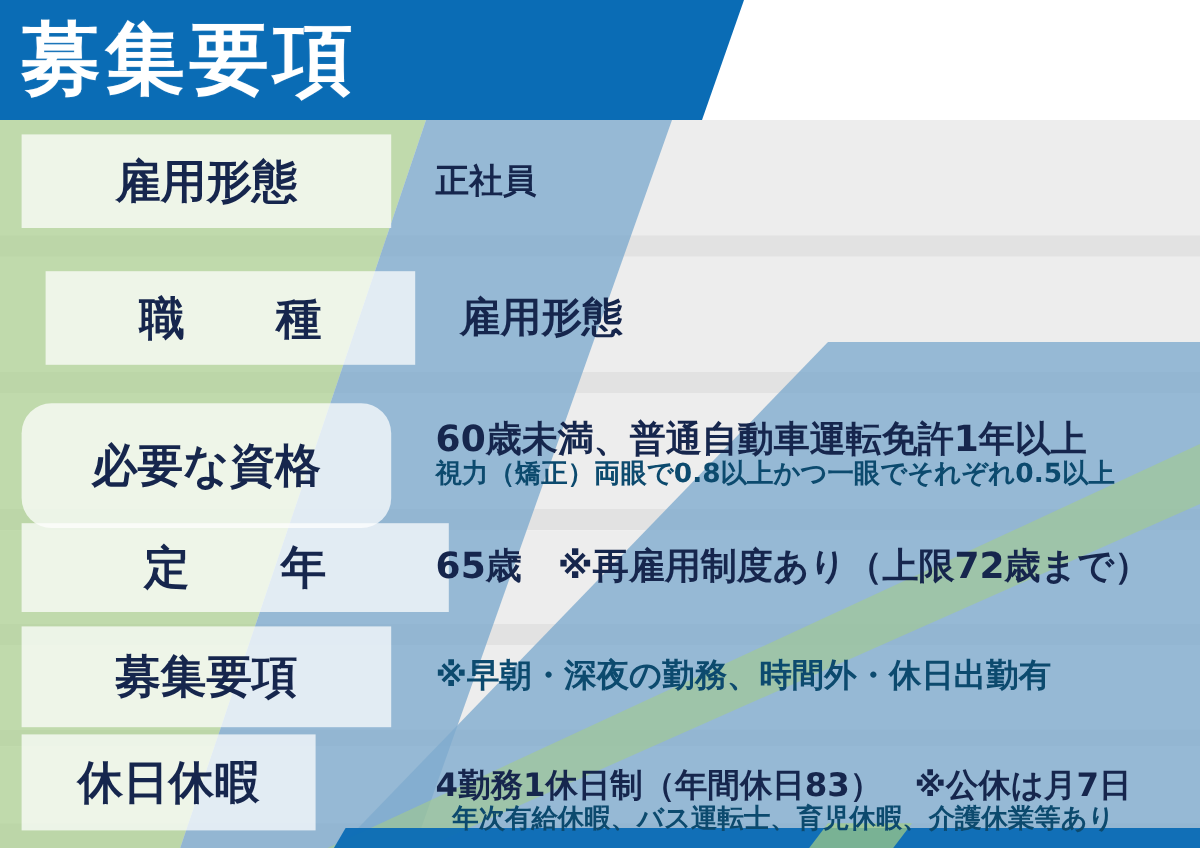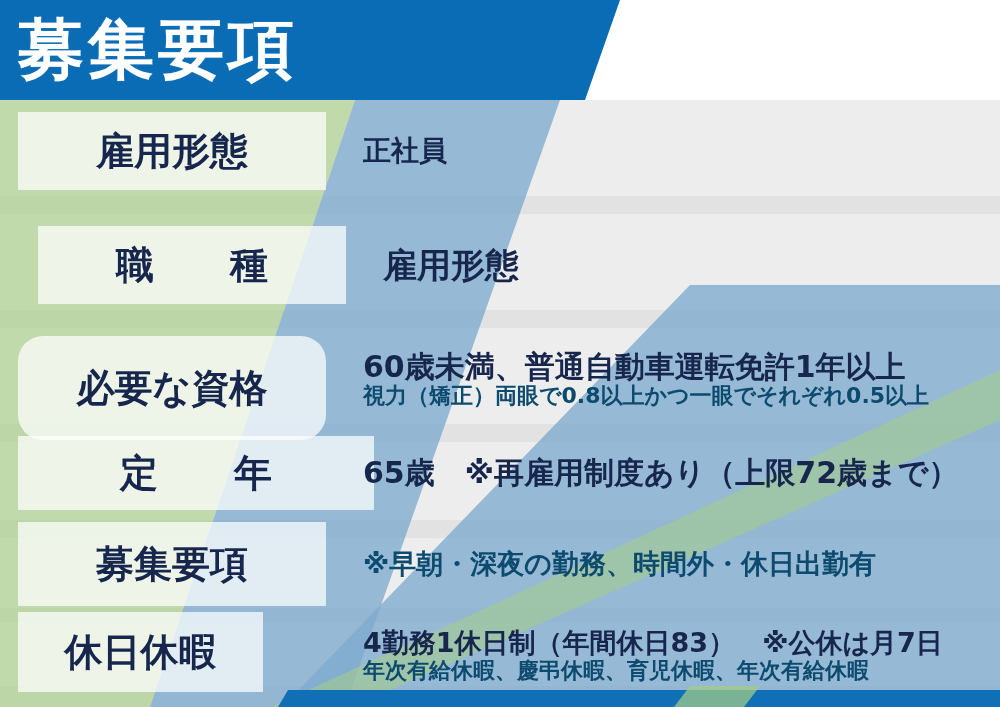--- a/index.html
+++ b/index.html
@@ -170,19 +170,19 @@
     </div>
     <div class="value-box" style="top:0;height:84px;">
       <span class="value-sub same">※早朝・深夜の勤務、時間外・休日出勤有</span>
     </div>
   </div>
 
   <div class="row" style="top:612px;height:80px;">
     <div class="label-box" style="top:0;width:245px;height:80px;">
       <span class="label-text">休日休暇</span>
     </div>
-    <div class="value-box" style="top:4px;height:80px;">
+    <div class="value-box" style="top:16px;height:80px;align-items:center;">
       <span class="value-main" style="font-size:27px;">4勤務1休日制（年間休日83）　※公休は月7日</span>
-      <span class="value-sub">年次有給休暇、慶弔休暇、育児休暇、年次有給休暇</span>
+      <span class="value-sub">年次有給休暇、バス運転士、育児休暇、介護休業等あり</span>
     </div>
   </div>
 
 </div>
 
 </body></html>

